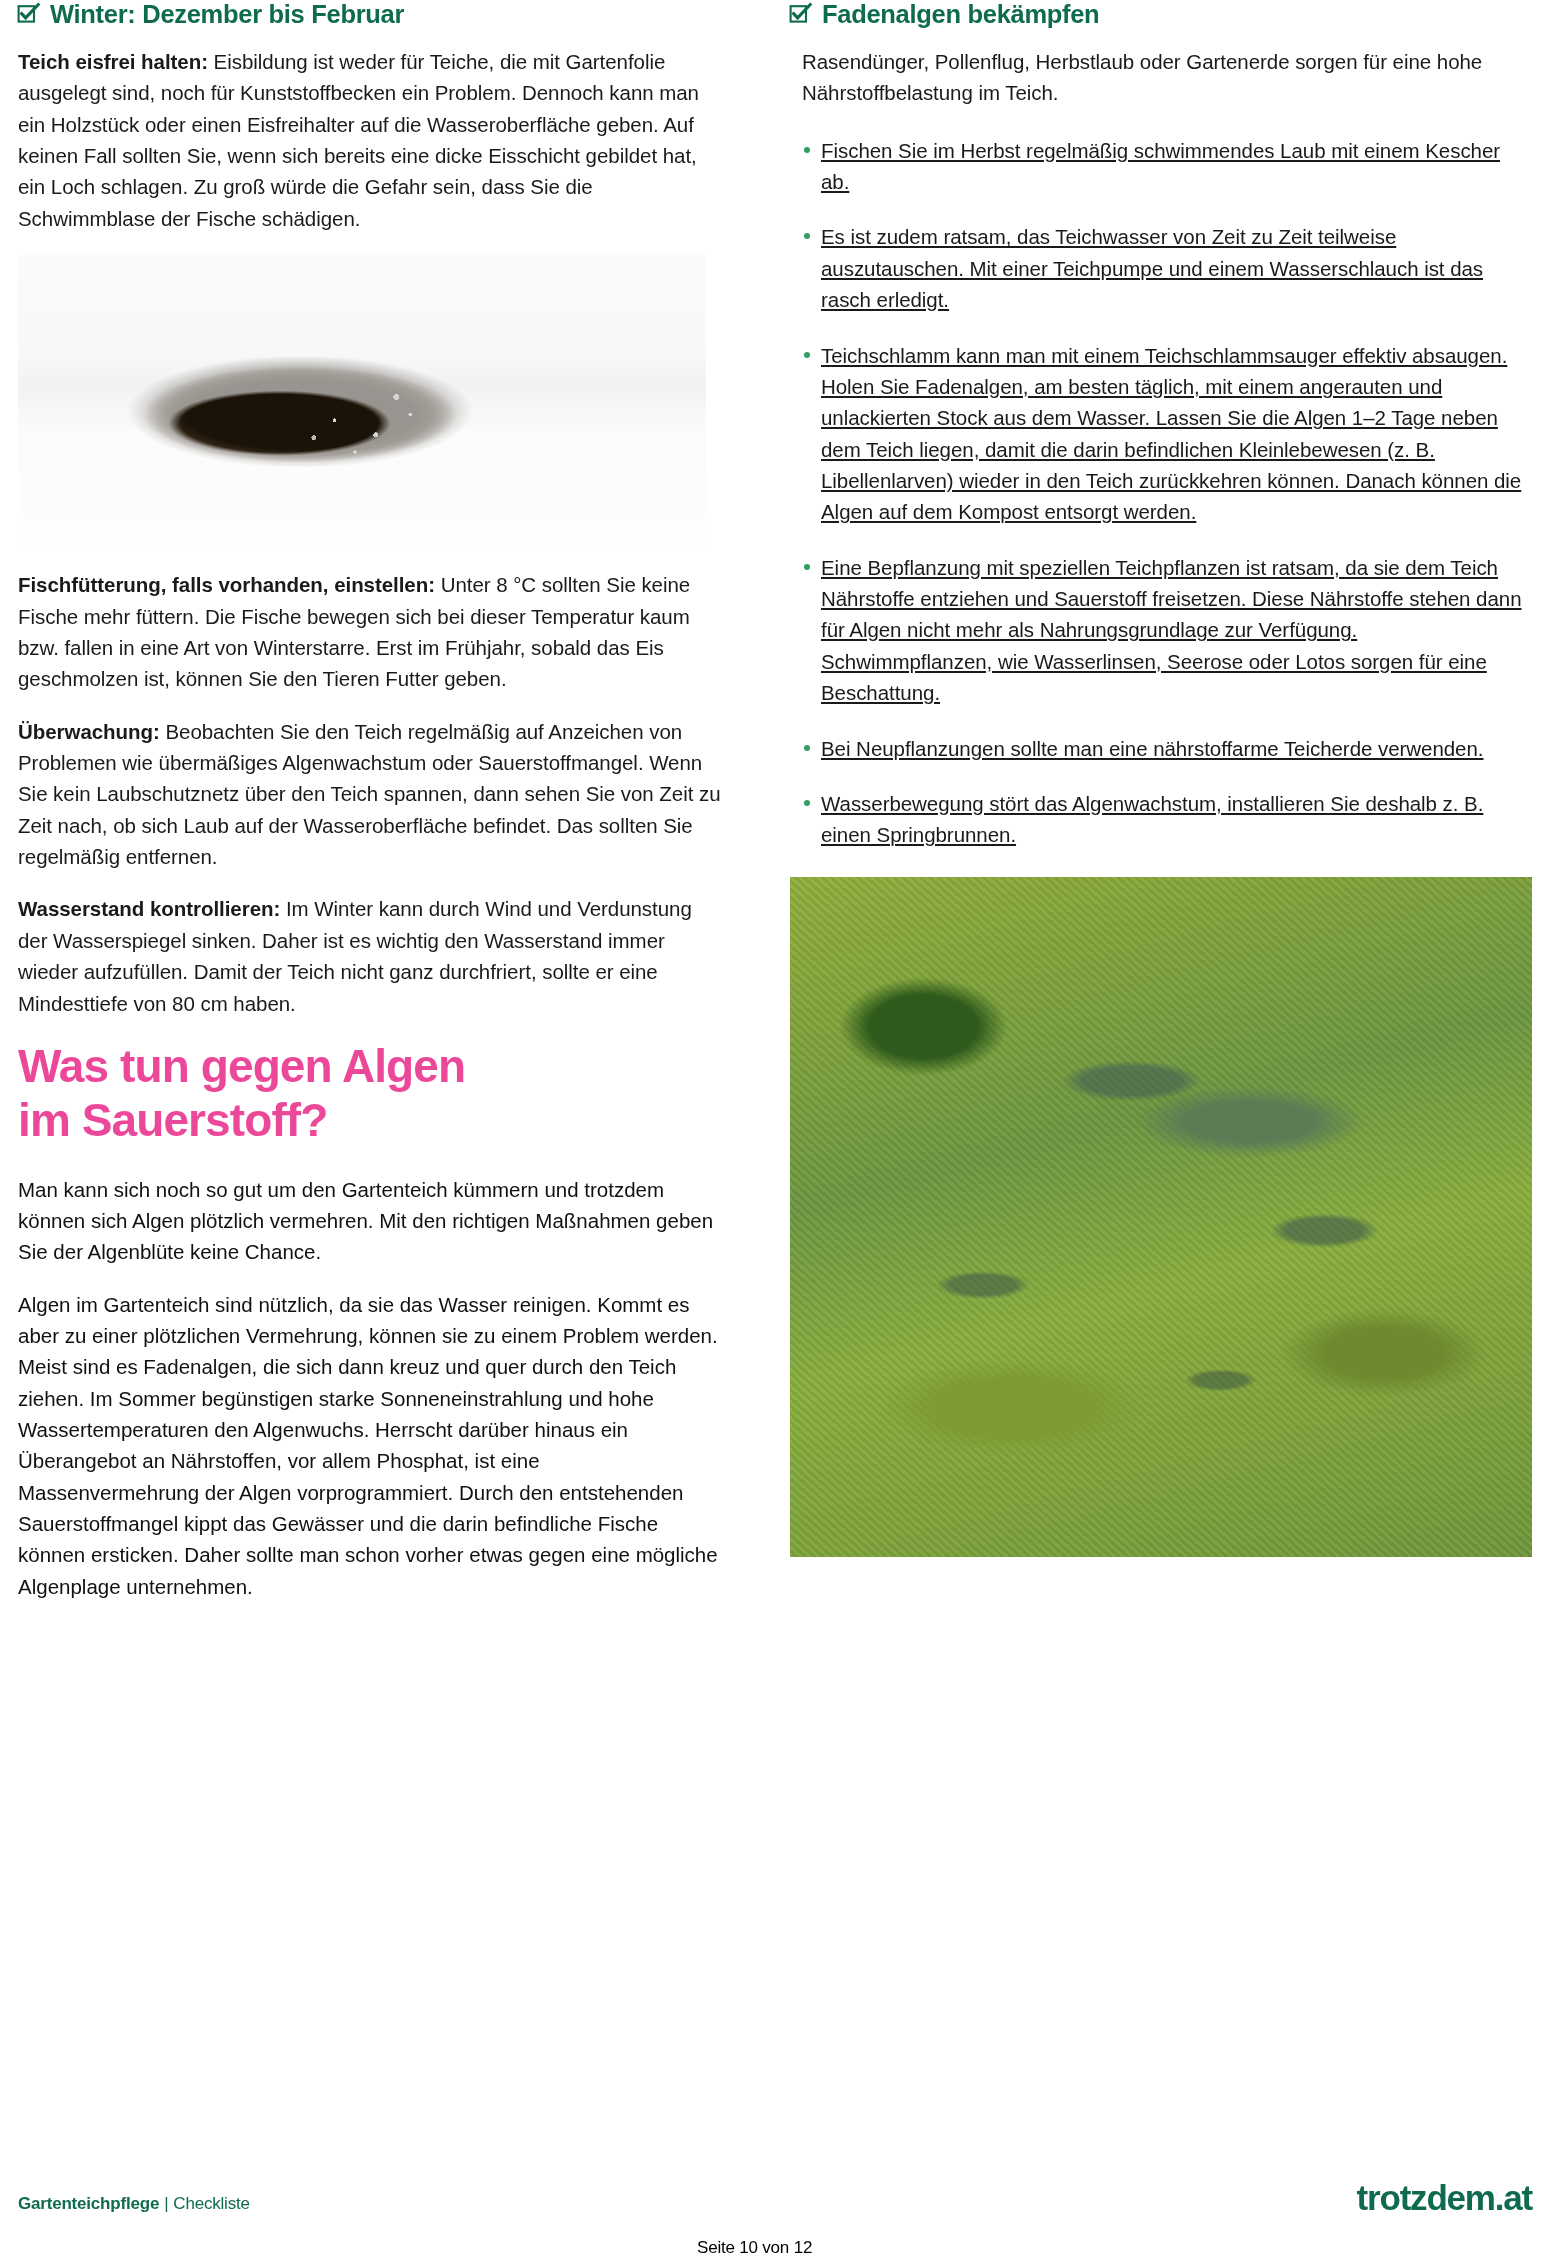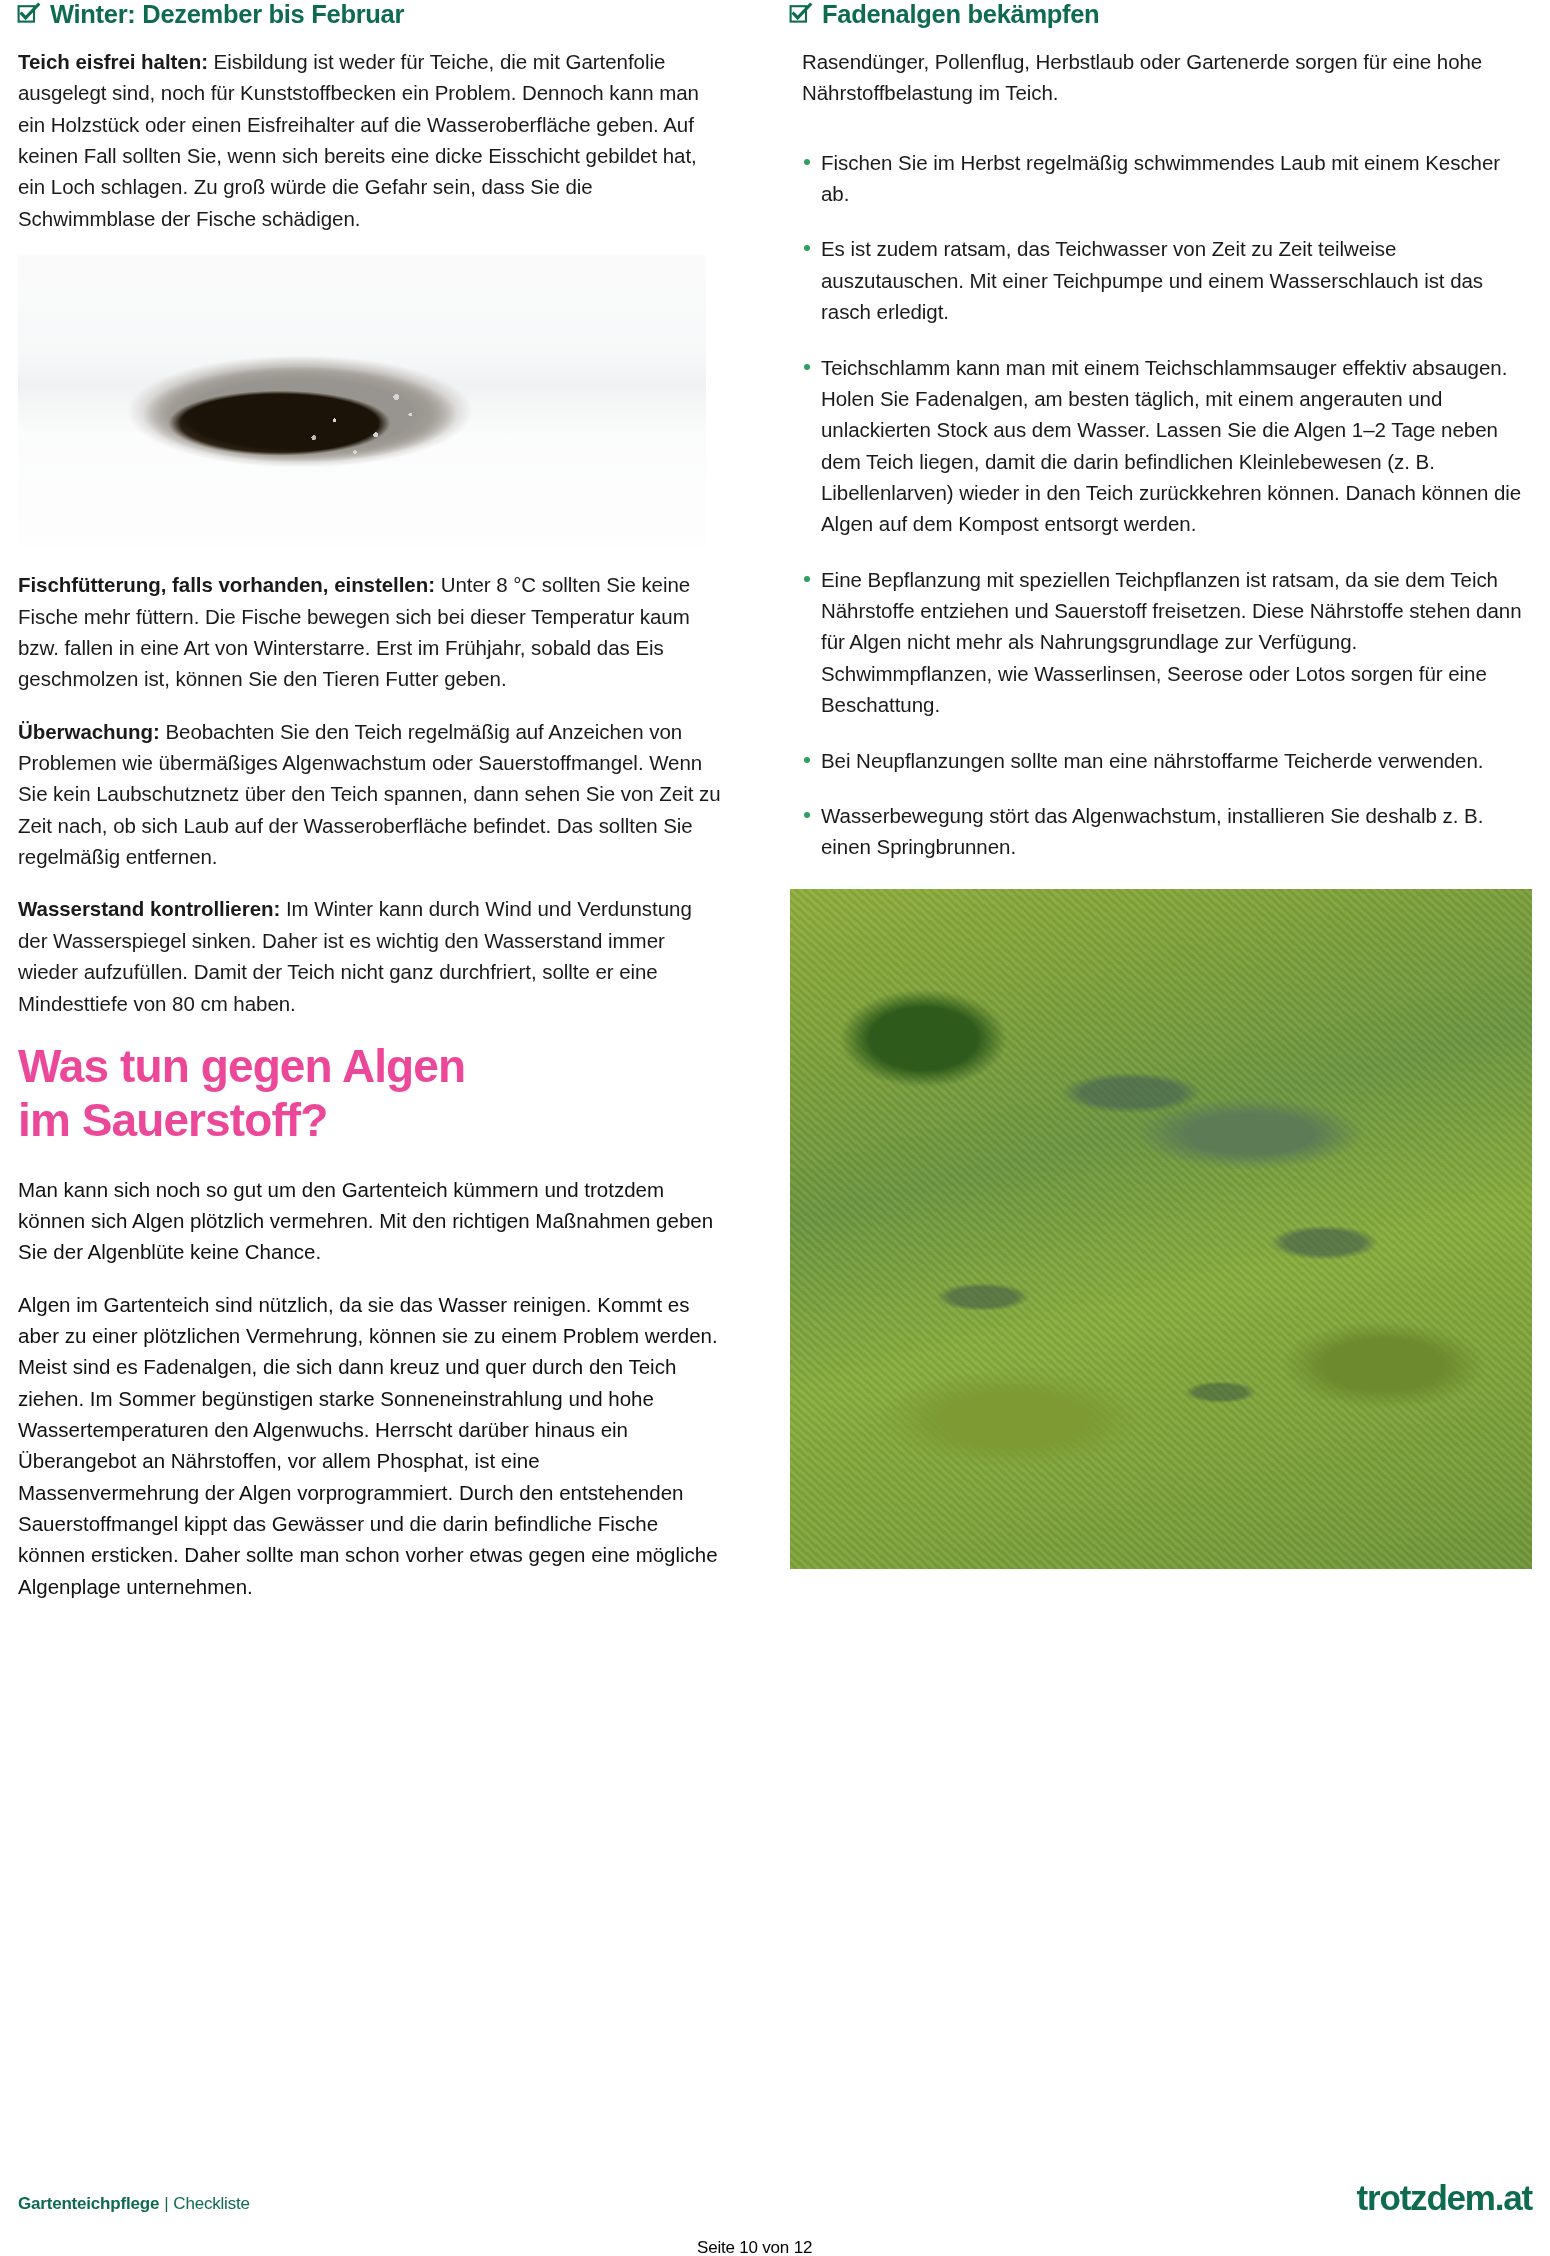--- a/index.html
+++ b/index.html
@@ -41,21 +41,21 @@
     margin-bottom: 21px; letter-spacing: -0.05px;
   }
   p.body b { font-weight: bold; }
   p.lead { font-size: 20.5px; line-height: 1.53; margin-bottom: 21px; }
 
   
   ul.bullets { list-style: none; margin: 0; padding: 0; }
   ul.bullets li {
     position: relative; padding-left: 19px;
     font-size: 20.5px; line-height: 1.53; color: #1a1a1a;
-    margin-bottom: 24px; letter-spacing: -0.05px;
+    margin-bottom: 24px; letter-spacing: -0.05px; text-decoration: underline;
   }
   ul.bullets li::before {
     content: ""; position: absolute; left: 2px; top: 12px;
     width: 6px; height: 6px; border-radius: 50%;
     background: #2f9e5e;
   }
 
   
   .figure { position: relative; }
   .photo  { display: block; width: 100%; }
@@ -168,21 +168,21 @@
     <div class="sec-head">
       <span class="cbox">
         <svg viewBox="0 0 24 24" aria-hidden="true">
           <rect x="1.6" y="4.2" width="15.4" height="15.4" fill="none" stroke="#0f6b4f" stroke-width="2.1"></rect>
           <path d="M4.6 11.6 L8.6 15.9 L21.2 2.6" fill="none" stroke="#0f6b4f" stroke-width="3.1" stroke-linecap="square"></path>
         </svg>
       </span>
       <span>Fadenalgen bekämpfen</span>
     </div>
 
-    <p class="body" style="margin-left:12px;margin-bottom:38px;">Rasendünger, Pollenflug, Herbstlaub oder Gartenerde sorgen für eine hohe Nährstoffbelastung im Teich.</p>
+    <p class="body" style="margin-left:12px;margin-bottom:26px;">Rasendünger, Pollenflug, Herbstlaub oder Gartenerde sorgen für eine hohe Nährstoffbelastung im Teich.</p>
 
     <ul class="bullets" style="margin-left:12px;">
       <li>Fischen Sie im Herbst regelmäßig schwimmendes Laub mit einem Kescher ab.</li>
       <li>Es ist zudem ratsam, das Teichwasser von Zeit zu Zeit teilweise auszutauschen. Mit einer Teichpumpe und einem Wasserschlauch ist das rasch erledigt.</li>
       <li>Teichschlamm kann man mit einem Teichschlammsauger effektiv absaugen. Holen Sie Fadenalgen, am besten täglich, mit einem angerauten und unlackierten Stock aus dem Wasser. Lassen Sie die Algen 1–2 Tage neben dem Teich liegen, damit die darin befindlichen Kleinlebewesen (z. B. Libellenlarven) wieder in den Teich zurückkehren können. Danach können die Algen auf dem Kompost entsorgt werden.</li>
       <li>Eine Bepflanzung mit speziellen Teichpflanzen ist ratsam, da sie dem Teich Nährstoffe entziehen und Sauerstoff freisetzen. Diese Nährstoffe stehen dann für Algen nicht mehr als Nahrungsgrundlage zur Verfügung. Schwimmpflanzen, wie Wasserlinsen, Seerose oder Lotos sorgen für eine Beschattung.</li>
       <li>Bei Neupflanzungen sollte man eine nährstoffarme Teicherde verwenden.</li>
       <li>Wasserbewegung stört das Algenwachstum, installieren Sie deshalb z. B. einen Springbrunnen.</li>
     </ul>
 

